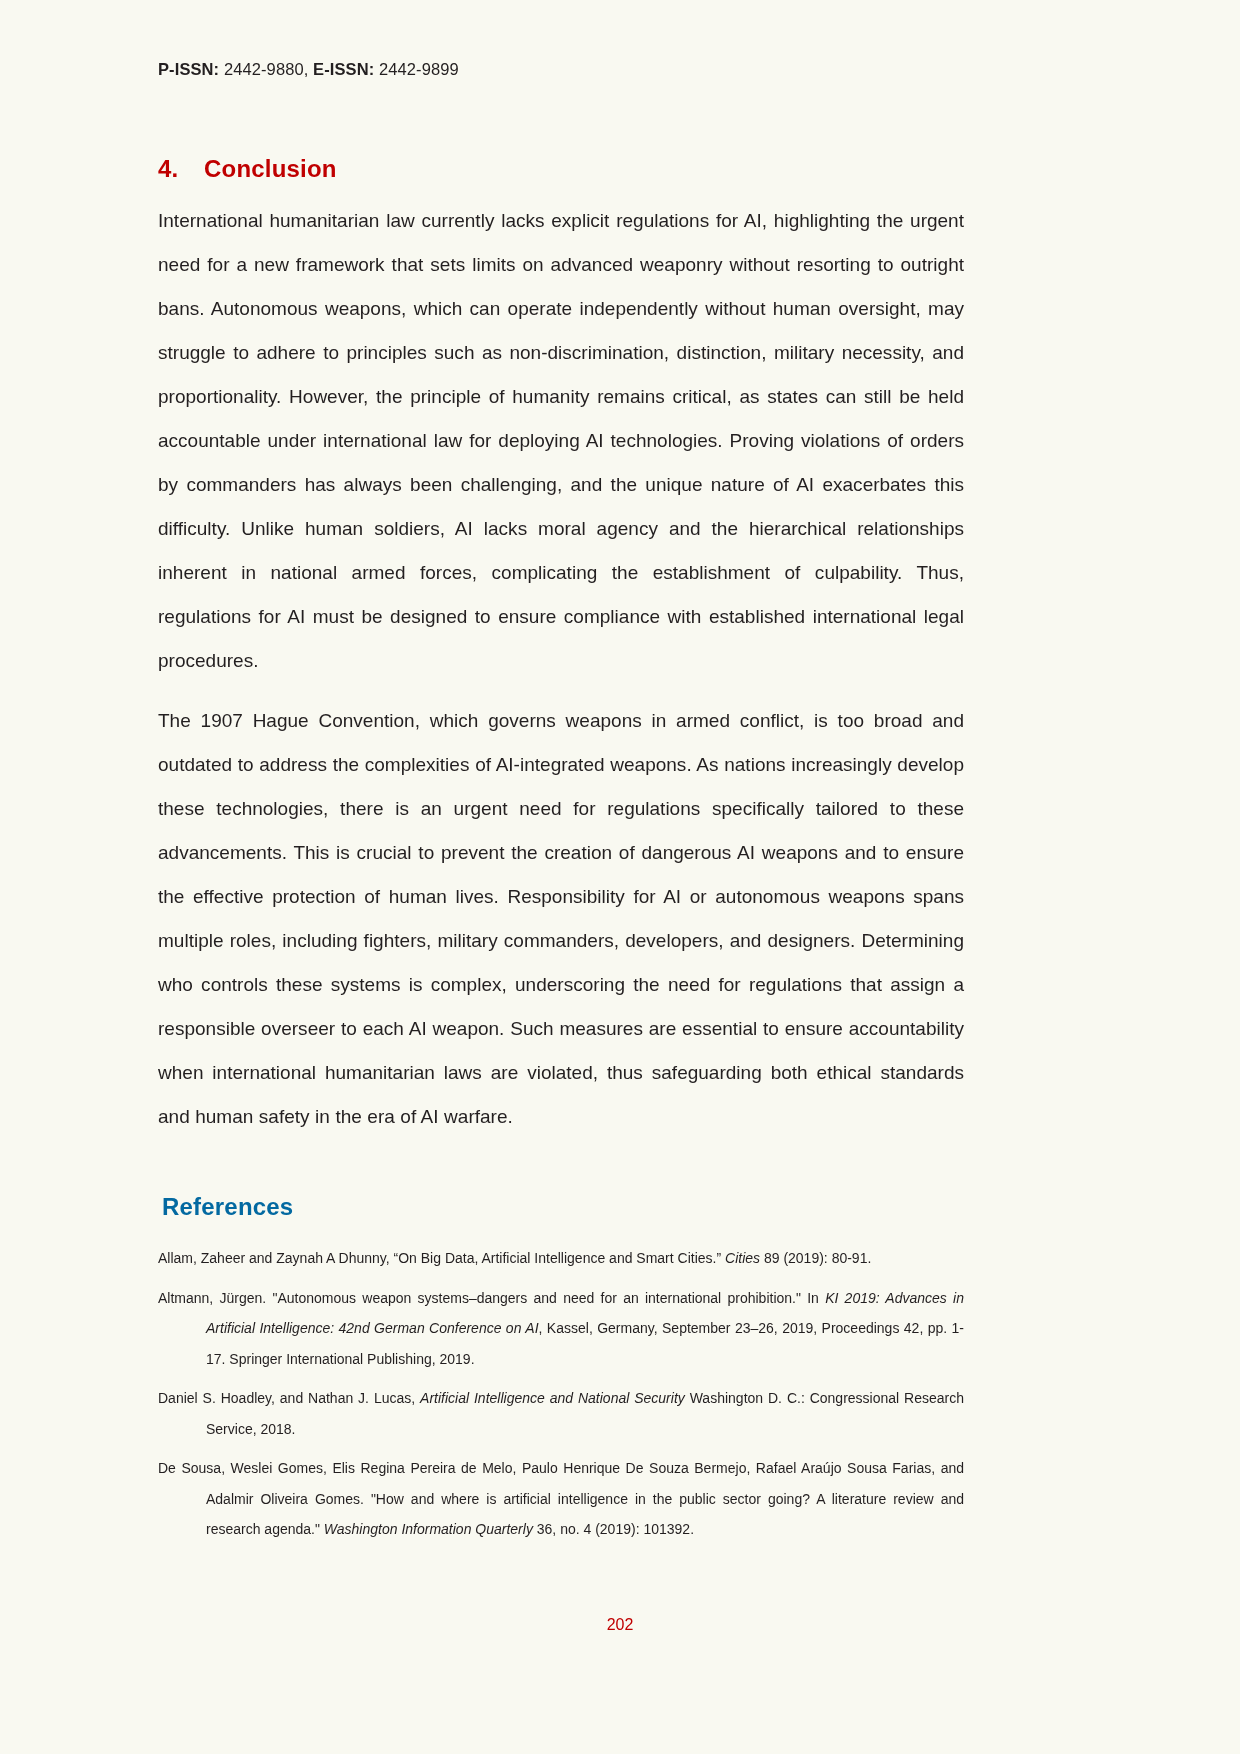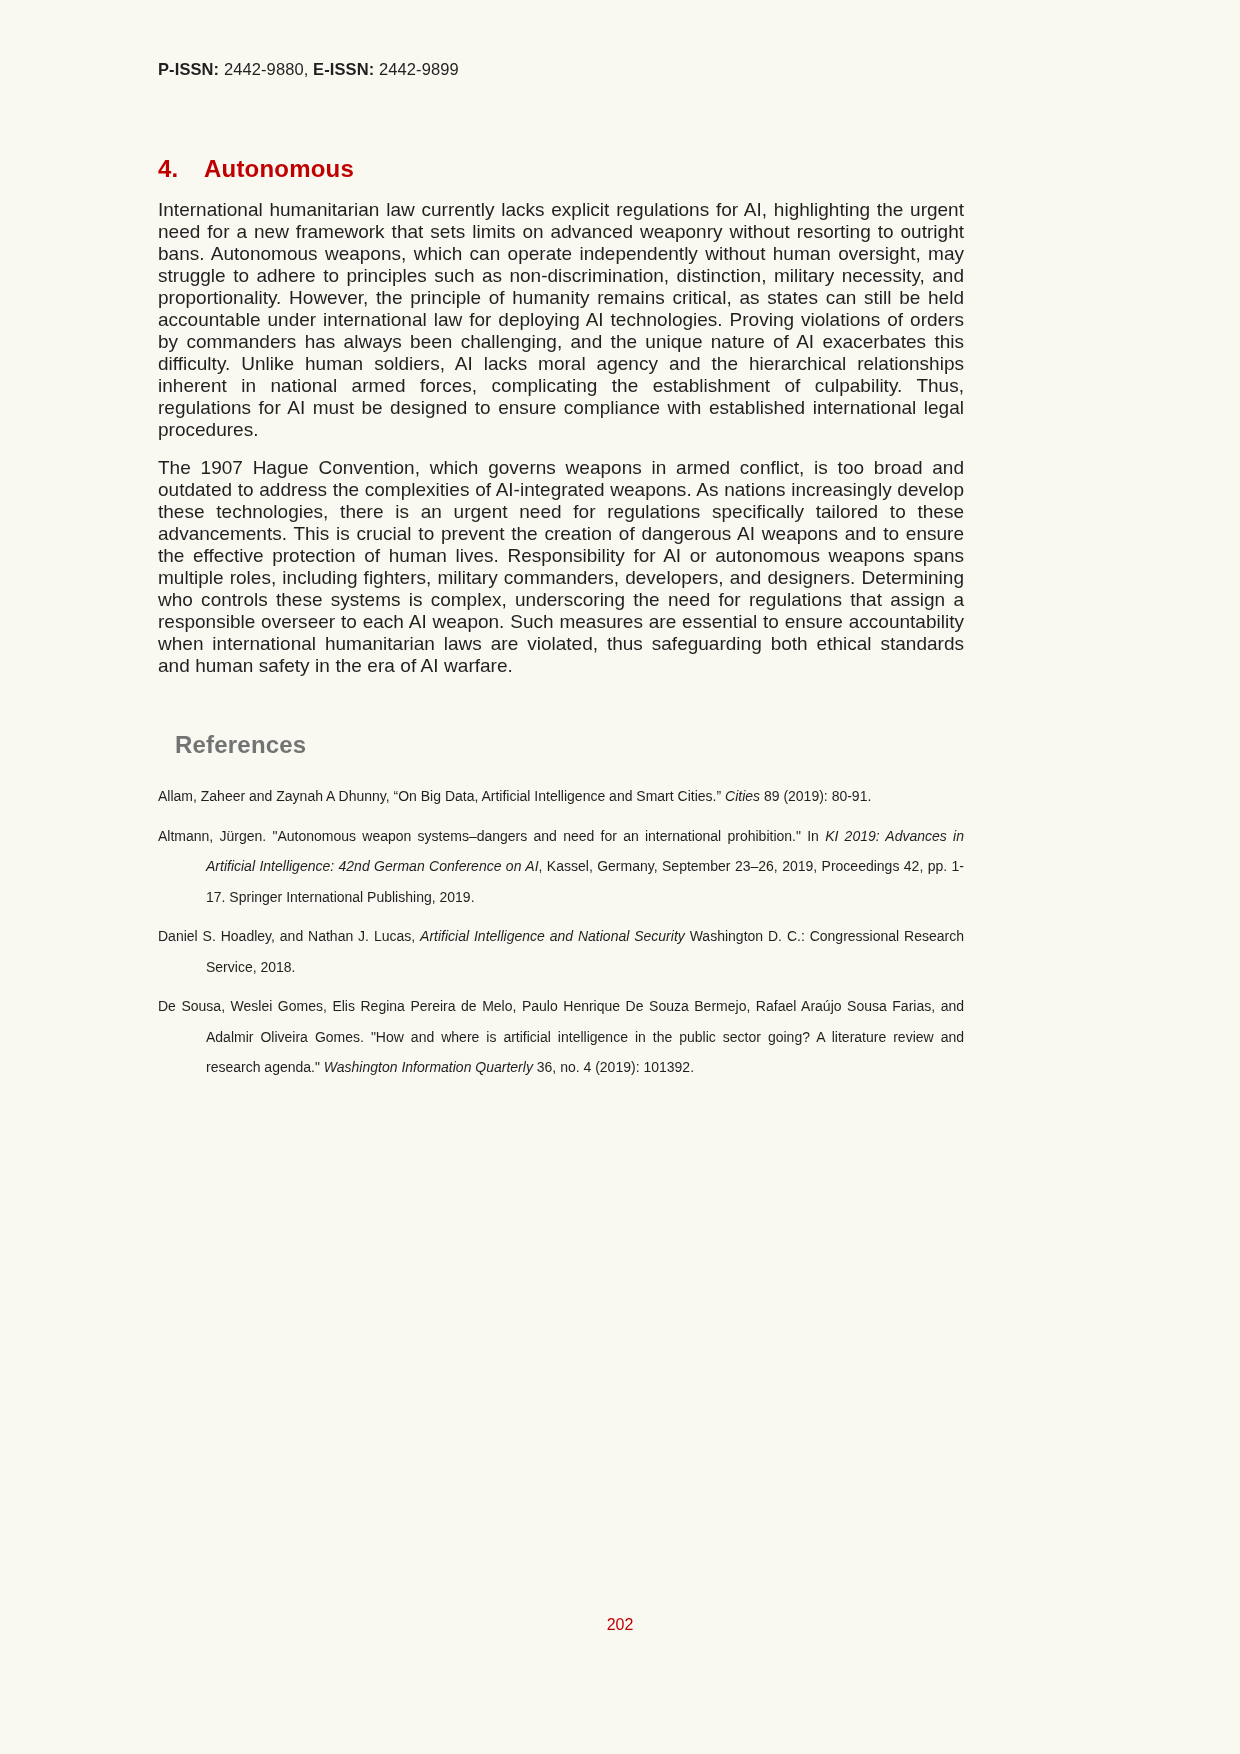--- a/index.html
+++ b/index.html
@@ -47,33 +47,33 @@
     display: flex;
     align-items: baseline;
   }
   h2.section-heading .num {
     display: inline-block;
     width: 46px;
   }
   p.body-par {
     text-align: justify;
     font-size: 19px;
-    line-height: 22px;
+    line-height: 44px;
     margin: 0 0 16px 0;
     letter-spacing: 0.01px;
     word-spacing: 0.2px;
   }
   p.body-par:last-of-type {
     margin-bottom: 16px;
   }
   h2.refs-heading {
-    color: #737373;
+    color: #0369a1;
     font-size: 24px;
     font-weight: 700;
-    margin: 54px 0 22px 17px;
+    margin: 54px 0 22px 4px;
     letter-spacing: 0.2px;
   }
   .ref-list {
     margin: 0;
     padding: 0;
     list-style: none;
   }
   .ref-item {
     font-size: 14px;
     line-height: 30.5px;
@@ -104,21 +104,21 @@
     <b>P-ISSN:</b>
     <span>2442-9880,</span>
     <b>E-ISSN:</b>
     <span>2442-9899</span>
   </div>
 
   <div class="content">
 
     <h2 class="section-heading">
       <span class="num">4.</span>
-      <span>Autonomous</span>
+      <span>Conclusion</span>
     </h2>
 
     <p class="body-par">International humanitarian law currently lacks explicit regulations for AI, highlighting the urgent need for a new framework that sets limits on advanced weaponry without resorting to outright bans. Autonomous weapons, which can operate independently without human oversight, may struggle to adhere to principles such as non-discrimination, distinction, military necessity, and proportionality. However, the principle of humanity remains critical, as states can still be held accountable under international law for deploying AI technologies. Proving violations of orders by commanders has always been challenging, and the unique nature of AI exacerbates this difficulty. Unlike human soldiers, AI lacks moral agency and the hierarchical relationships inherent in national armed forces, complicating the establishment of culpability. Thus, regulations for AI must be designed to ensure compliance with established international legal procedures.</p>
     <p class="body-par">The 1907 Hague Convention, which governs weapons in armed conflict, is too broad and outdated to address the complexities of AI-integrated weapons. As nations increasingly develop these technologies, there is an urgent need for regulations specifically tailored to these advancements. This is crucial to prevent the creation of dangerous AI weapons and to ensure the effective protection of human lives. Responsibility for AI or autonomous weapons spans multiple roles, including fighters, military commanders, developers, and designers. Determining who controls these systems is complex, underscoring the need for regulations that assign a responsible overseer to each AI weapon. Such measures are essential to ensure accountability when international humanitarian laws are violated, thus safeguarding both ethical standards and human safety in the era of AI warfare.</p>
 
     <h2 class="refs-heading">References</h2>
 
     <ul class="ref-list" id="ref-list">
         <li class="ref-item"><span>Allam, Zaheer and Zaynah A Dhunny, “On Big Data, Artificial Intelligence and Smart Cities.” </span><i>Cities</i><span> 89 (2019): 80-91.</span></li>
         <li class="ref-item"><span>Altmann, Jürgen. "Autonomous weapon systems–dangers and need for an international prohibition." In </span><i>KI 2019: Advances in Artificial Intelligence: 42nd German Conference on AI</i><span>, Kassel, Germany, September 23–26, 2019, Proceedings 42, pp. 1-17. Springer International Publishing, 2019.</span></li>

